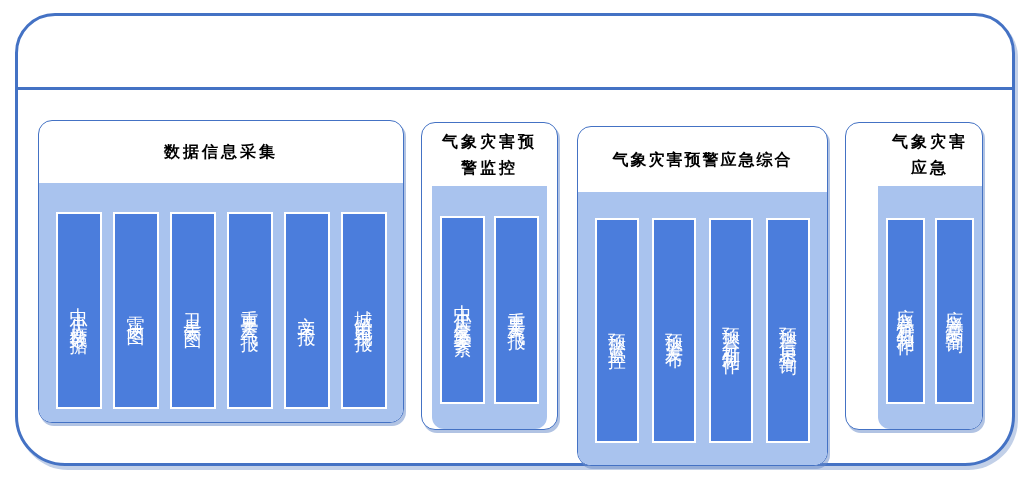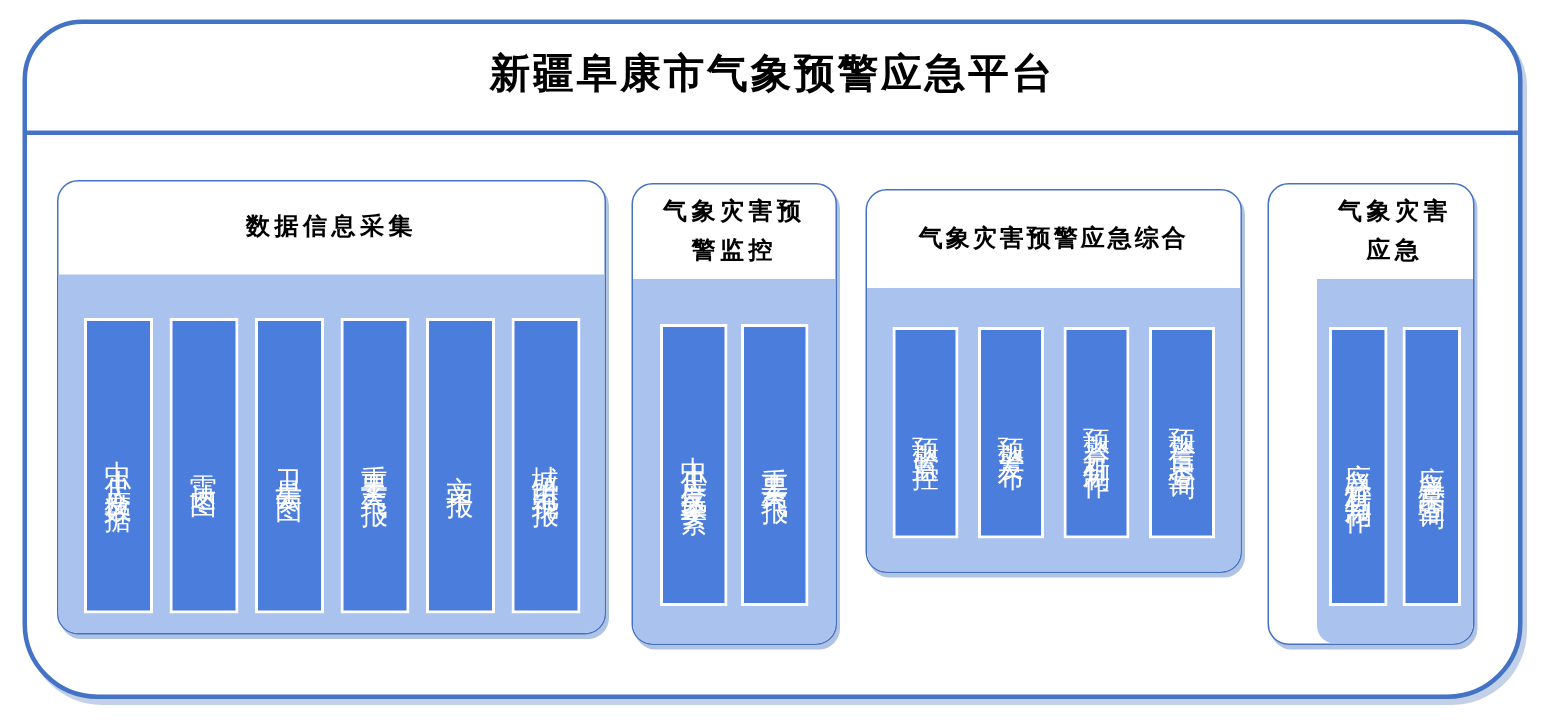--- a/index.html
+++ b/index.html
@@ -35,22 +35,22 @@
   .panel {
     position:absolute;
     background:#ffffff;
     border:1.5px solid var(--border);
     border-radius:14px;
     box-shadow:2px 3px 0 rgba(100,135,200,0.5);
     display:flex; flex-direction:column;
     overflow:hidden;
   }
   #p1 { left:38px;  top:120px; width:366px; height:303px; }
-  #p2 { left:421px; top:122px; width:137px; height:308px; }
-  #p3 { left:577px; top:126px; width:251px; height:256px; }
+  #p2 { left:421px; top:122px; width:137px; height:308px;align-items:center; }
+  #p3 { left:577px; top:126px; width:251px; height:340px; }
   #p4 { left:845px; top:122px; width:138px; height:308px;padding-left:32px; }
 
   .panel-header {
     flex:0 0 auto;
     display:flex; align-items:center; justify-content:center;
     text-align:center;
     font-size:16px; font-weight:600; letter-spacing:3px;
     line-height:26px; color:#000;
     white-space:pre-line;
   }
@@ -82,21 +82,20 @@
   }
   #p1 .module { width:46px; }
   #p2 .module { width:45px; letter-spacing:5px; }
   #p3 .module { width:44px; }
   #p4 .module { width:46px; letter-spacing:5px; }
 </style>
 </head>
 <body>
 
 <div class="frame">
-  <div class="frame-title">新疆阜康市气象预警应急平台</div>
   <div class="title-divider"></div>
 </div>
 
 <div class="panel" id="p1">
   <div class="panel-header">数据信息采集</div>
   <div class="panel-body">
     <div class="module">中小尺度数据</div>
     <div class="module">雷达图</div>
     <div class="module">卫星云图</div>
     <div class="module">重要天气报</div>

